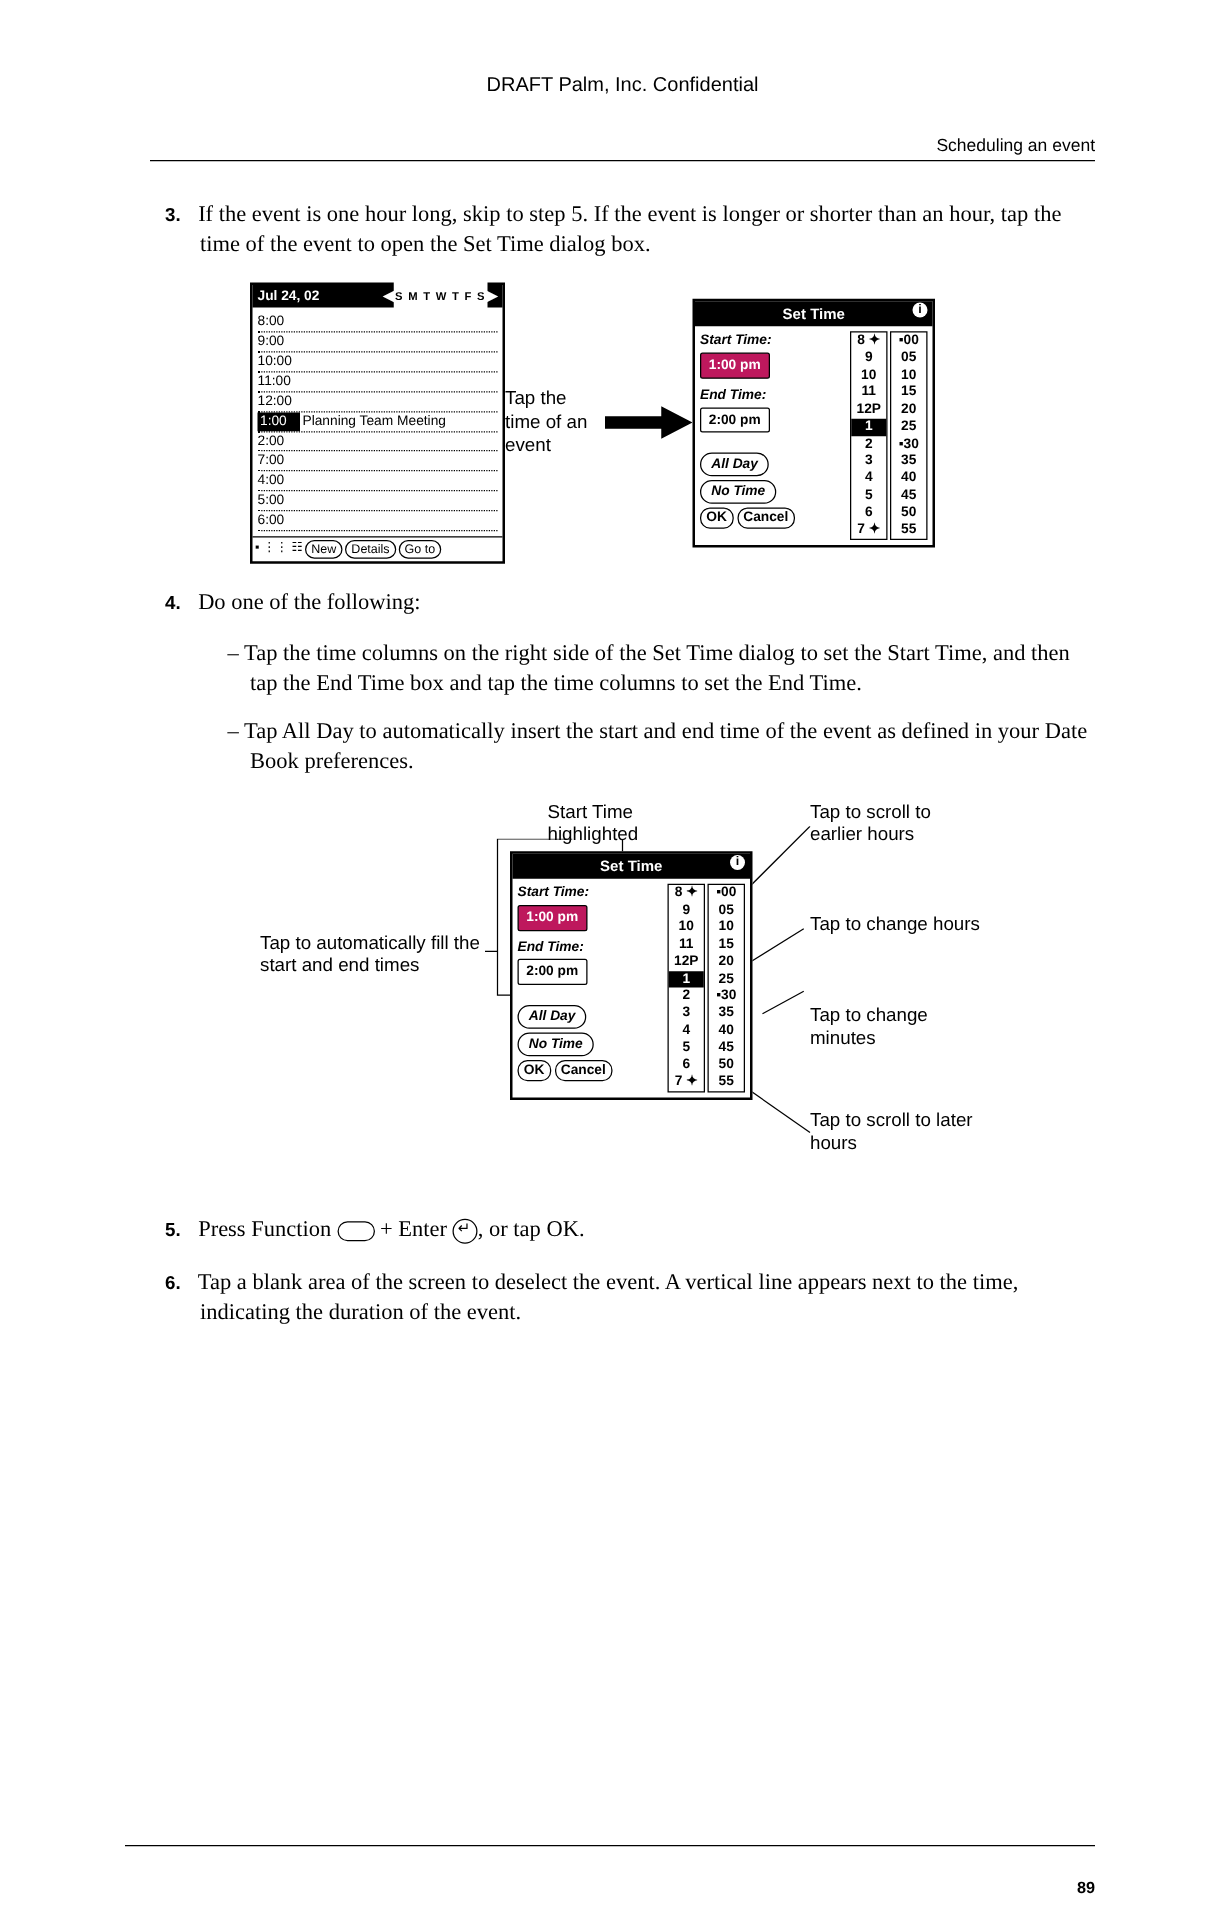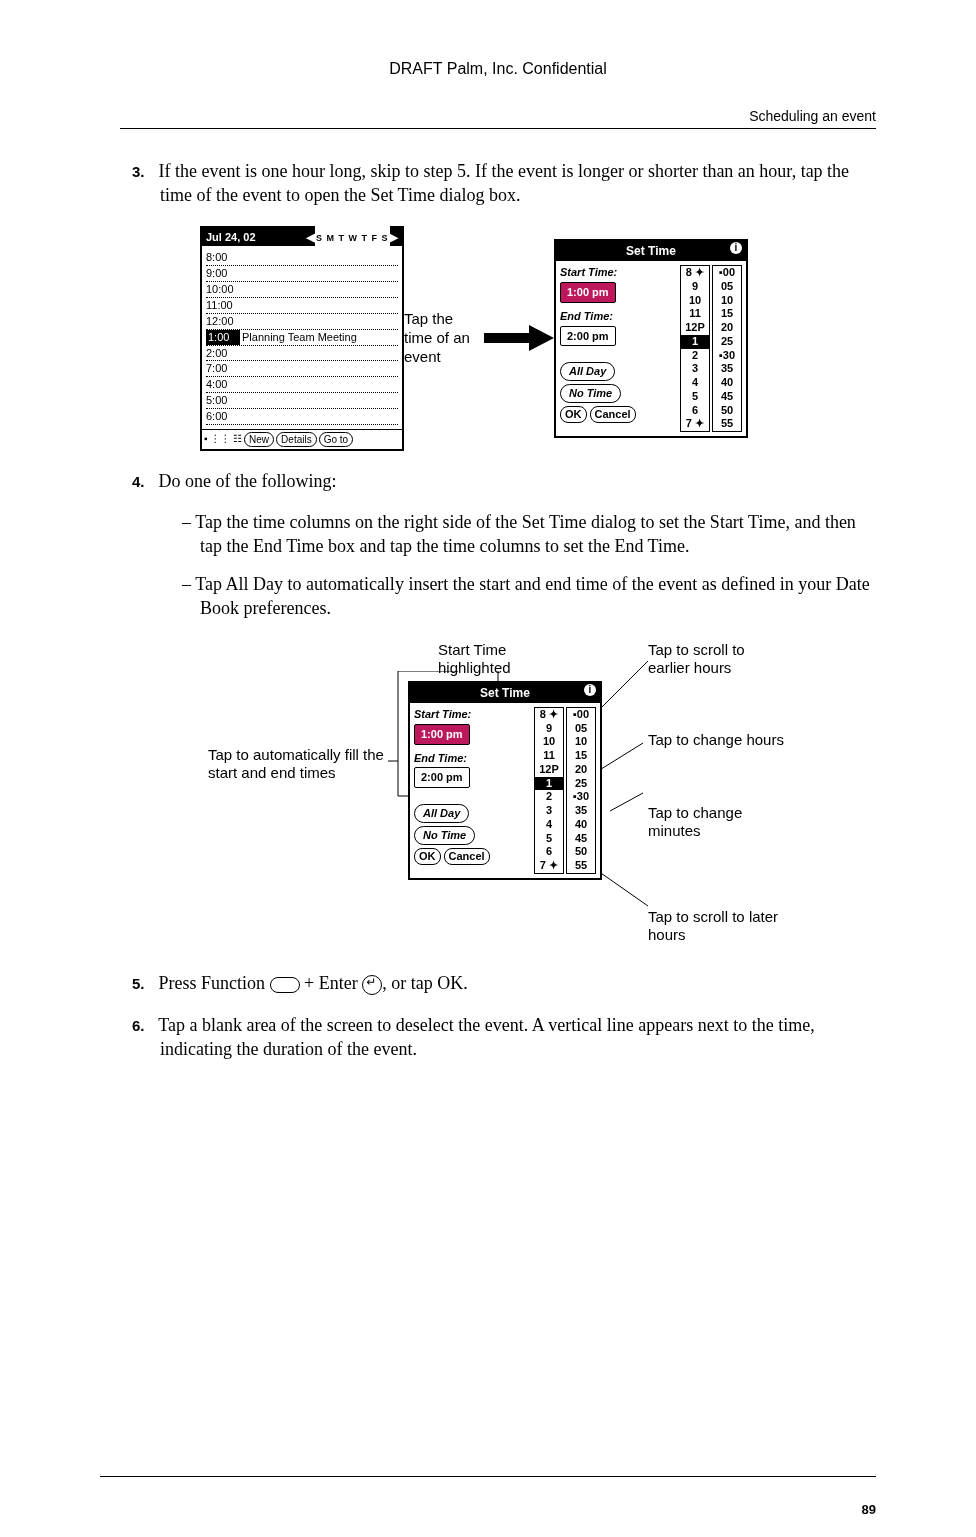--- a/index.html
+++ b/index.html
@@ -173,21 +173,21 @@
           <li>– <span>Tap All Day to automatically insert the start and end time of the event as defined in your Date Book preferences.</span></li>
         </ul>
 
         
         <div class="figwrap2">
           <div class="cap" style="left:230px;top:0;width:110px;">Start Time highlighted</div>
           <div class="cap" style="left:440px;top:0;width:140px;">Tap to scroll to earlier hours</div>
           <div class="cap" style="left:0;top:105px;width:180px;">Tap to automatically fill the start and end times</div>
           <div class="cap" style="left:440px;top:90px;width:140px;">Tap to change hours</div>
           <div class="cap" style="left:440px;top:136px;width:140px;margin-top:27px;">Tap to change minutes</div>
-          <div class="cap" style="left:440px;top:267px;width:140px;">Tap to scroll to later hours</div>
+          <div class="cap" style="left:440px;top:247px;width:140px;">Tap to scroll to later hours</div>
 
           <svg class="ld" style="left:180px;top:30px;" width="70" height="130">
               <path d="M0 90 L10 90 L10 0 L70 0 M10 90 L10 125 L55 125" stroke="#000" fill="none"></path>
             </svg>
           <svg class="ld" style="left:280px;top:30px;" width="20" height="60">
               <line x1="10" y1="0" x2="10" y2="60" stroke="#000"></line>
             </svg>
           <svg class="ld" style="left:390px;top:20px;" width="60" height="250">
             <line x1="50" y1="0" x2="0" y2="50" stroke="#000"></line>
             <line x1="45" y1="82" x2="0" y2="110" stroke="#000"></line>

